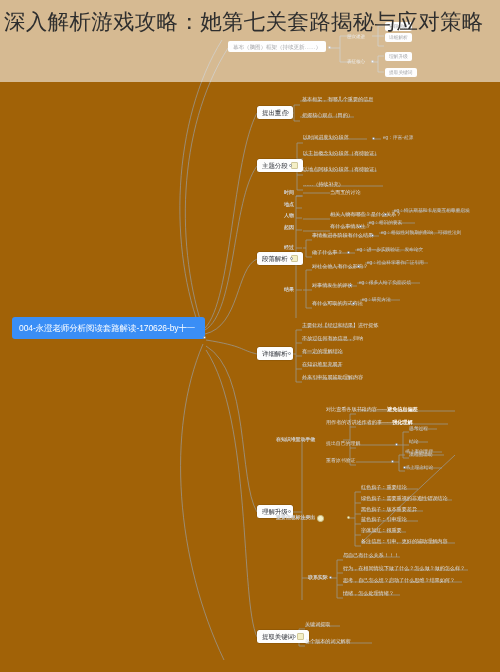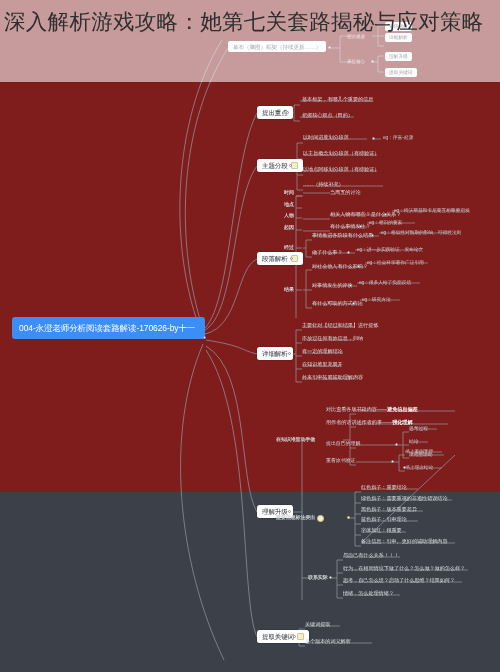--- a/index.html
+++ b/index.html
@@ -4,21 +4,21 @@
 <style>
   html,body{margin:0;padding:0;}
   body{
     width:500px;height:672px;overflow:hidden;position:relative;
     background:#3b4049;
     font-family:"Liberation Sans","DejaVu Sans",sans-serif;
   }
   #stage{position:absolute;inset:0;width:500px;height:672px;overflow:hidden;}
 
   
-  #canvas{position:absolute;inset:0;width:500px;height:492px;background:#7f1d1d;}
+  #canvas{position:absolute;inset:0;width:500px;height:672px;background:#a16207;}
   #links{position:absolute;left:0;top:0;width:500px;height:672px;pointer-events:none;}
 
   .node{
     position:absolute;
     box-sizing:border-box;
     white-space:nowrap;
     color:#e8e9ea;
     line-height:1.15;
     letter-spacing:-0.1px;
   }

